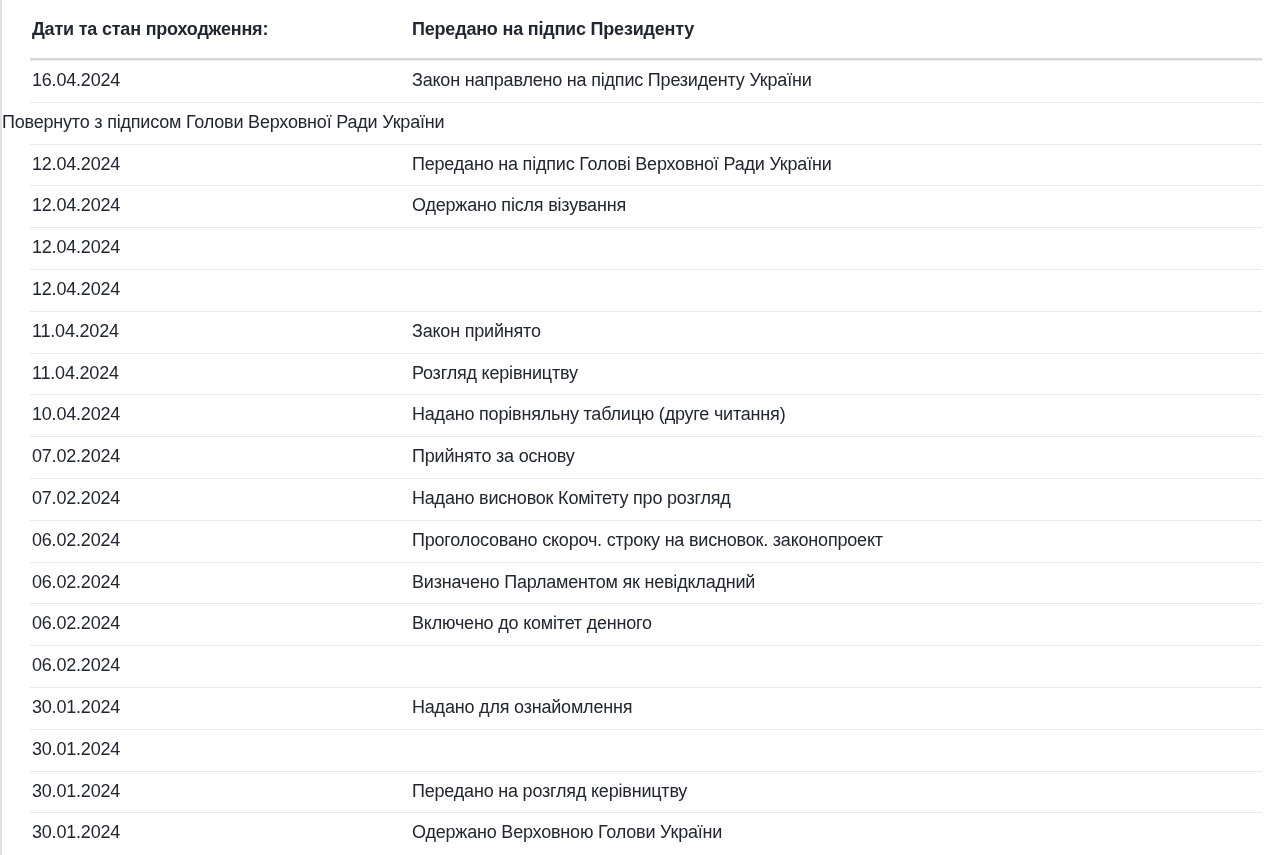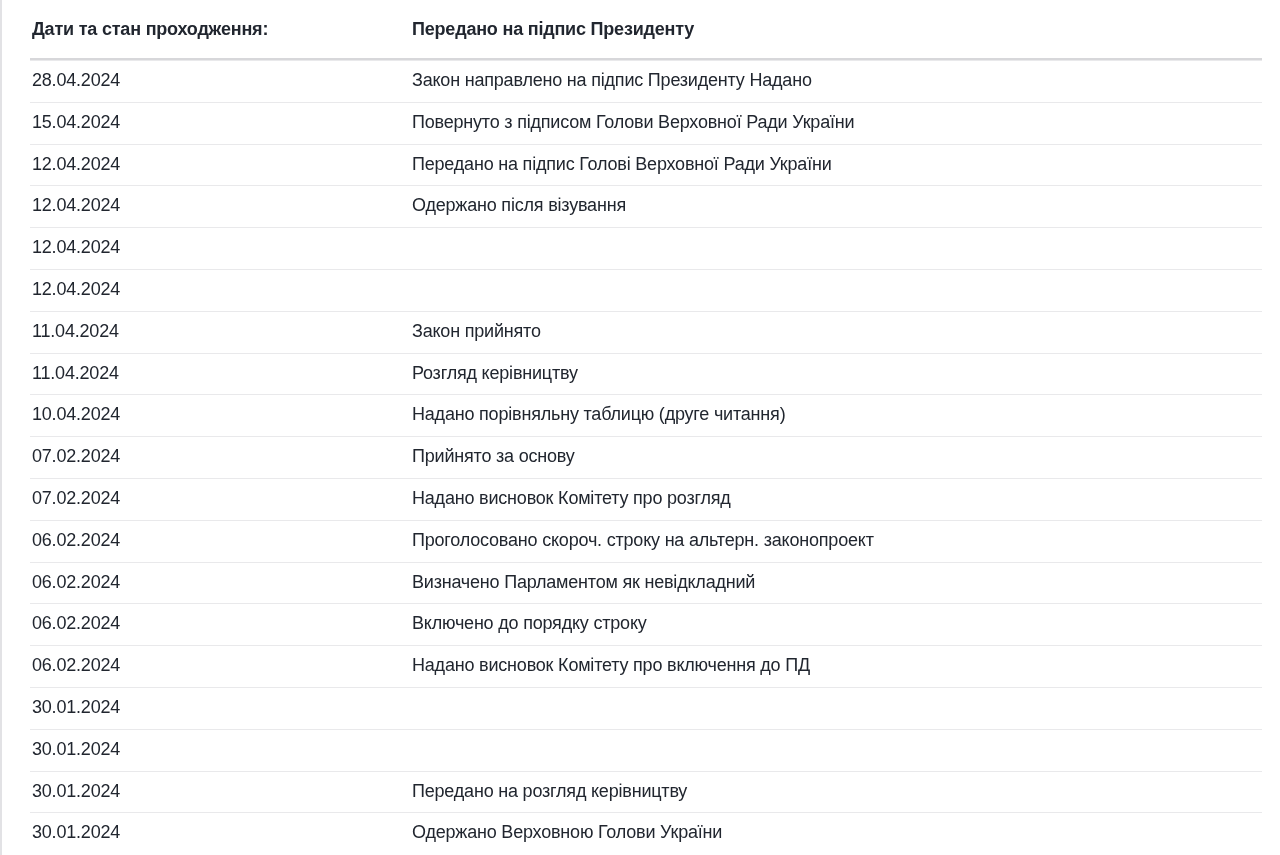--- a/index.html
+++ b/index.html
@@ -87,26 +87,25 @@
 <div class="page">
   <div class="status-table">
 
     <div class="row header-row">
       <div class="cell date-cell">Дати та стан проходження:</div>
       <div class="cell status-cell">Передано на підпис Президенту</div>
     </div>
 
     <div id="rows-container">
   <div class="row">
-    <div class="cell date-cell">28.04.2024</div>
-    <div class="cell status-cell">Закон направлено на підпис Президенту Надано</div>
+    <div class="cell date-cell">16.04.2024</div>
+    <div class="cell status-cell">Закон направлено на підпис Президенту України</div>
   </div>
 
   <div class="row">
-    <div class="cell date-cell">15.04.2024</div>
     <div class="cell status-cell">Повернуто з підписом Голови Верховної Ради України</div>
   </div>
 
   <div class="row">
     <div class="cell date-cell">12.04.2024</div>
     <div class="cell status-cell">Передано на підпис Голові Верховної Ради України</div>
   </div>
 
   <div class="row">
     <div class="cell date-cell">12.04.2024</div>
@@ -141,40 +140,40 @@
     <div class="cell status-cell">Прийнято за основу</div>
   </div>
 
   <div class="row">
     <div class="cell date-cell">07.02.2024</div>
     <div class="cell status-cell">Надано висновок Комітету про розгляд</div>
   </div>
 
   <div class="row">
     <div class="cell date-cell">06.02.2024</div>
-    <div class="cell status-cell">Проголосовано скороч. строку на альтерн. законопроект</div>
+    <div class="cell status-cell">Проголосовано скороч. строку на висновок. законопроект</div>
   </div>
 
   <div class="row">
     <div class="cell date-cell">06.02.2024</div>
     <div class="cell status-cell">Визначено Парламентом як невідкладний</div>
   </div>
 
   <div class="row">
     <div class="cell date-cell">06.02.2024</div>
-    <div class="cell status-cell">Включено до порядку строку</div>
+    <div class="cell status-cell">Включено до комітет денного</div>
   </div>
 
   <div class="row">
     <div class="cell date-cell">06.02.2024</div>
-    <div class="cell status-cell">Надано висновок Комітету про включення до ПД</div>
   </div>
 
   <div class="row">
     <div class="cell date-cell">30.01.2024</div>
+    <div class="cell status-cell">Надано для ознайомлення</div>
   </div>
 
   <div class="row">
     <div class="cell date-cell">30.01.2024</div>
   </div>
 
   <div class="row">
     <div class="cell date-cell">30.01.2024</div>
     <div class="cell status-cell">Передано на розгляд керівництву</div>
   </div>

